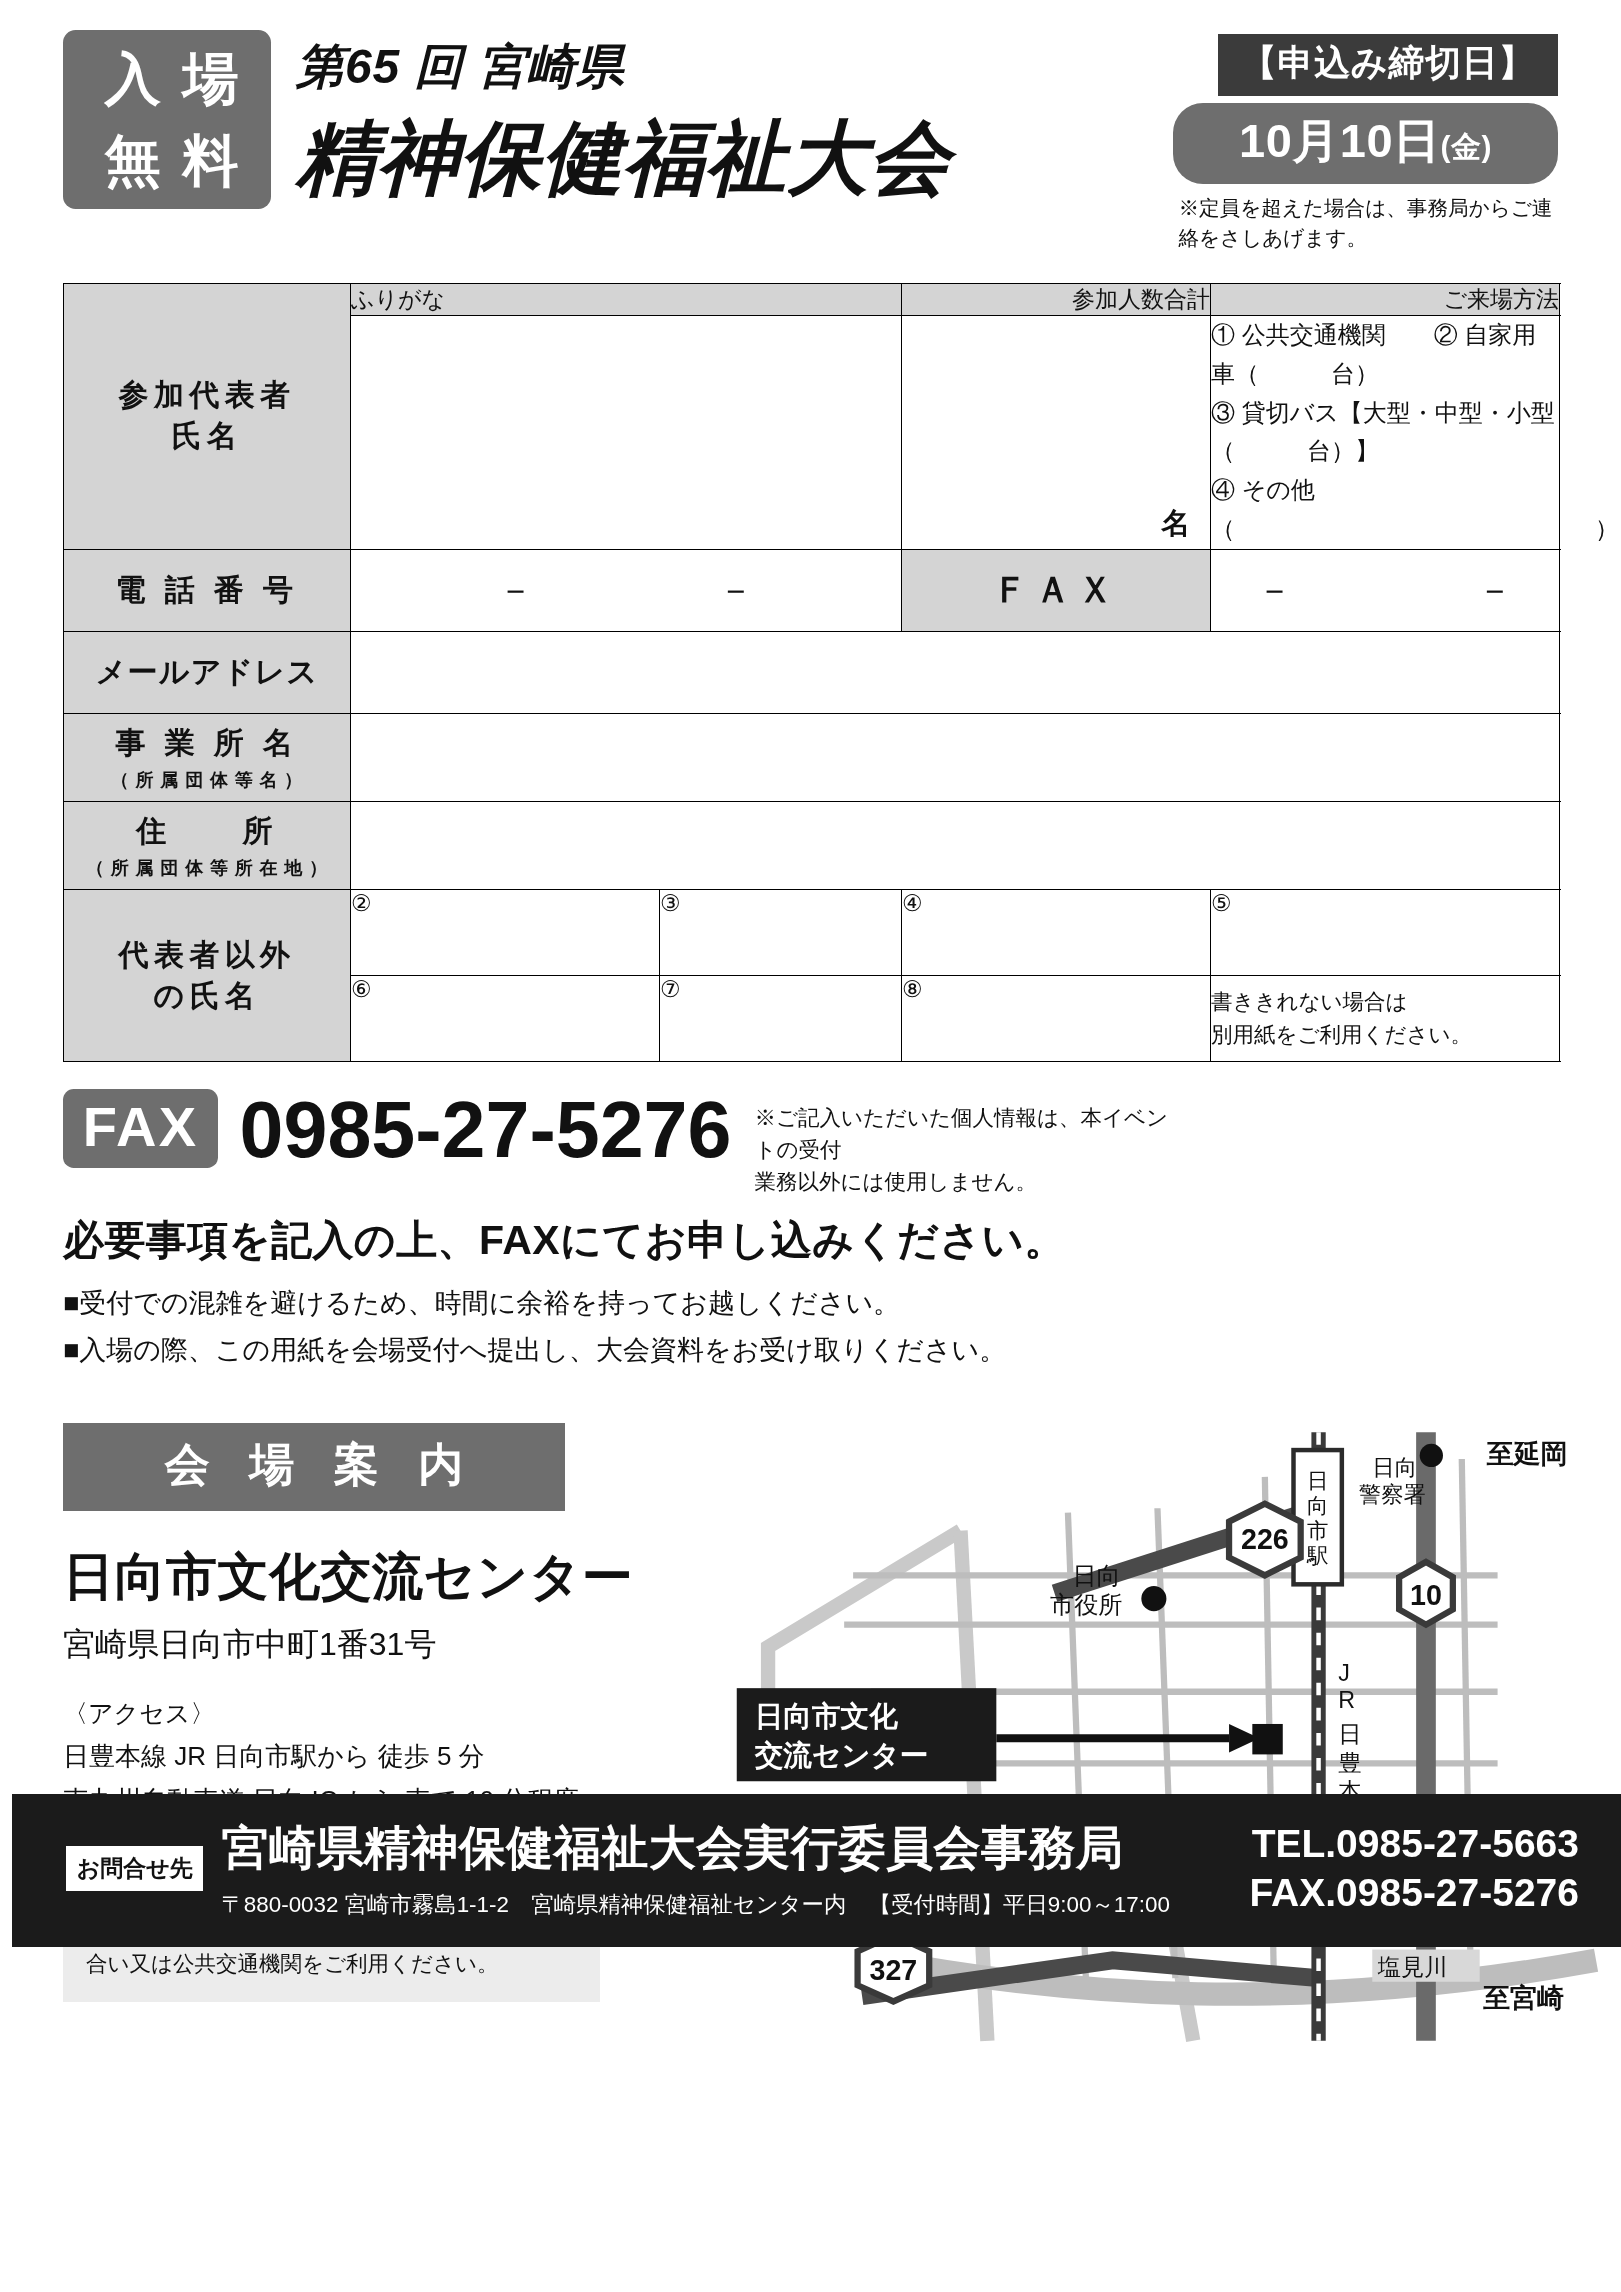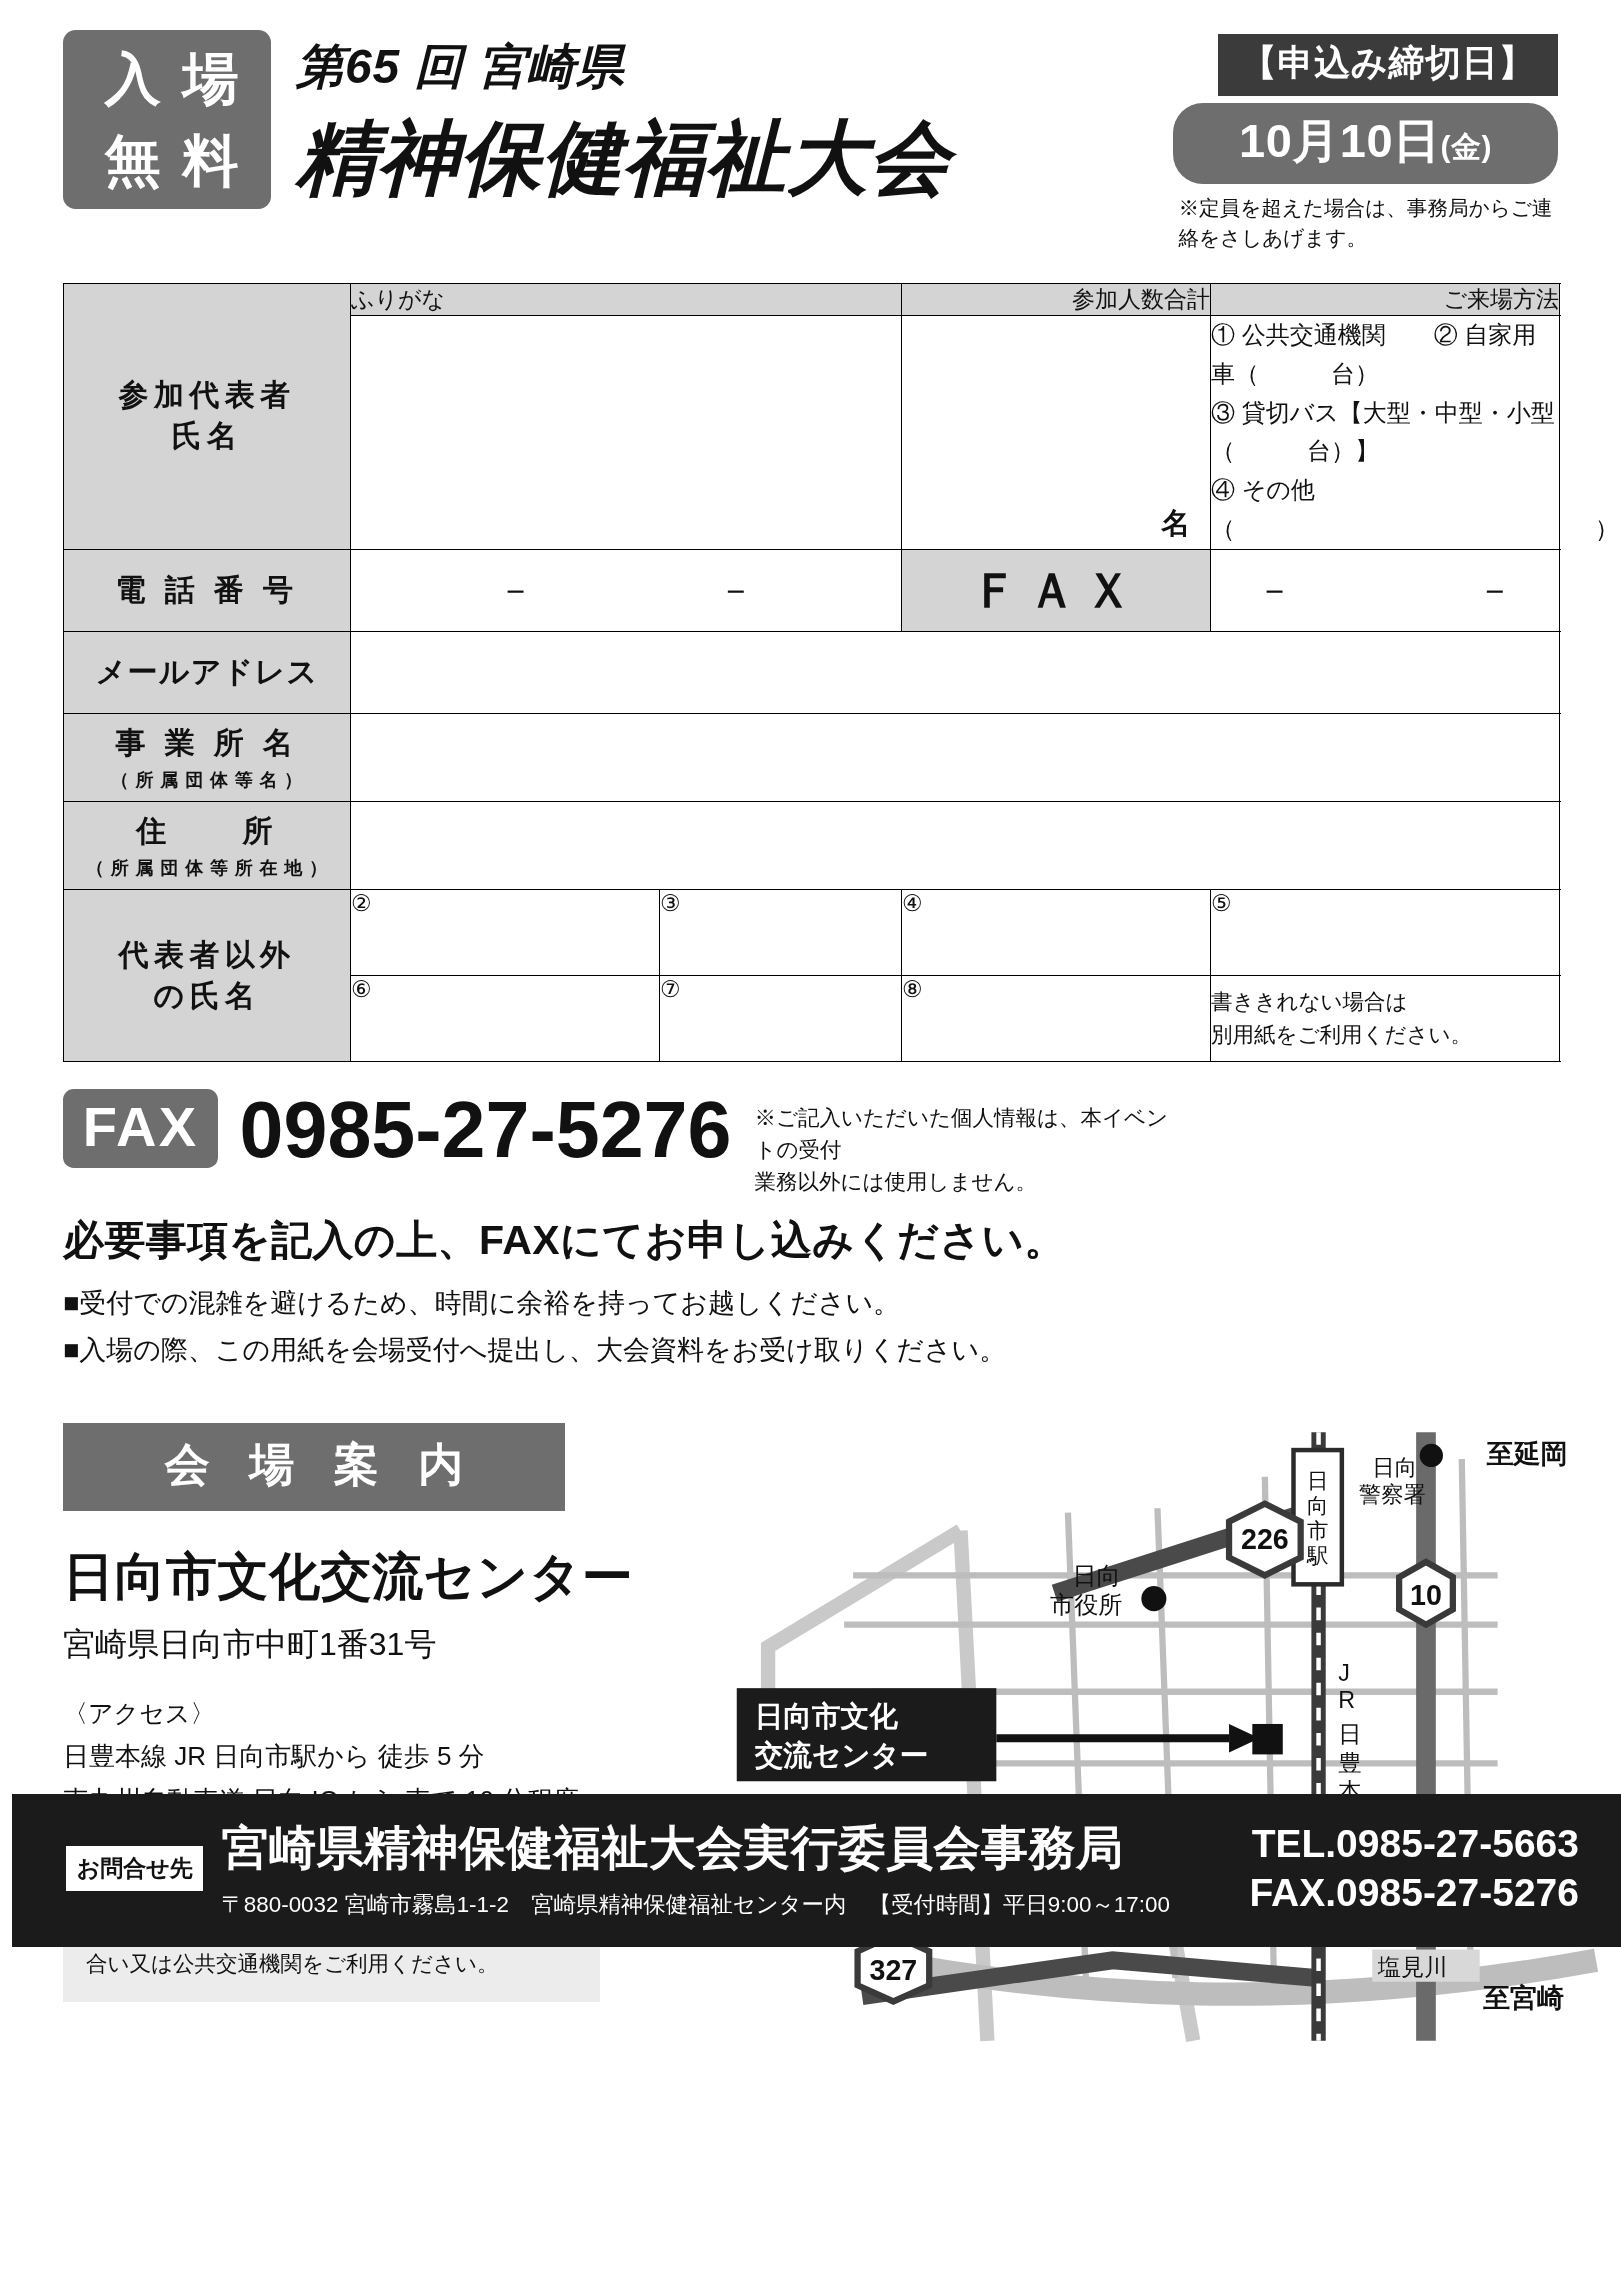--- a/index.html
+++ b/index.html
@@ -47,21 +47,21 @@
     background:#d4d4d4; text-align:center; font-weight:bold;
     font-size:30px; letter-spacing:.18em; padding:12.5px 3.6px;
   }
   .lbl .sub { display:block; font-size:18px; letter-spacing:.05em; font-weight:bold; margin-top:3.6px; }
   .hdr-sm { background:#d4d4d4; font-size:23px; padding:7.2px 12.5px; font-weight:normal; text-align:left; }
   .hdr-sm.center { text-align:right; }
   .visit-list { font-size:24px; line-height:1.62; padding:9px 14.3px 10.7px; }
   .count-cell { position:relative; }
   .count-cell .mei { position:absolute; right:19.7px; bottom:5.4px; font-size:29px; font-weight:bold; }
   .tel-line { font-size:36px; letter-spacing:.02em; text-align:center; padding-top:9px; }
-  .faxlbl { background:#d4d4d4; text-align:center; font-size:48px; font-weight:bold; letter-spacing:.18em; }
+  .faxlbl { background:#d4d4d4; text-align:center; font-size:36px; font-weight:bold; letter-spacing:.18em; }
   .num-mark { font-size:23px; padding:9px 0 0 12.5px; height:86px; vertical-align:top; }
   .note-cell { font-size:21.5px; line-height:1.5; padding:10.7px 14.3px; vertical-align:middle; }
 
   
   .fax-block { display:flex; align-items:flex-start; padding:27px 63px 0 63px; }
   .fax-badge {
     background:#6e6e6e; color:#fff; font-size:56px; font-weight:bold;
     padding:5.4px 19.7px 9px; border-radius:10.7px; letter-spacing:.04em;
   }
   .fax-number { font-size:79px; font-weight:bold; margin-left:21.5px; letter-spacing:.00em; line-height:1.05; }

